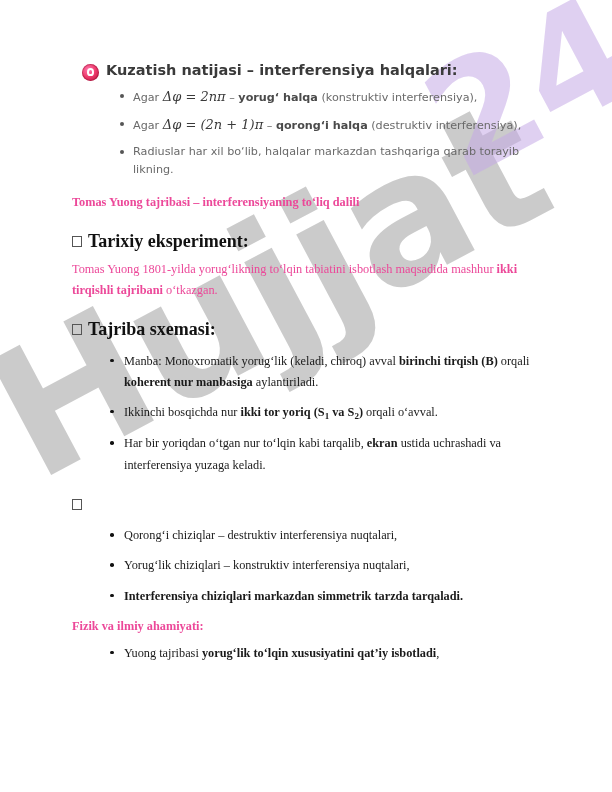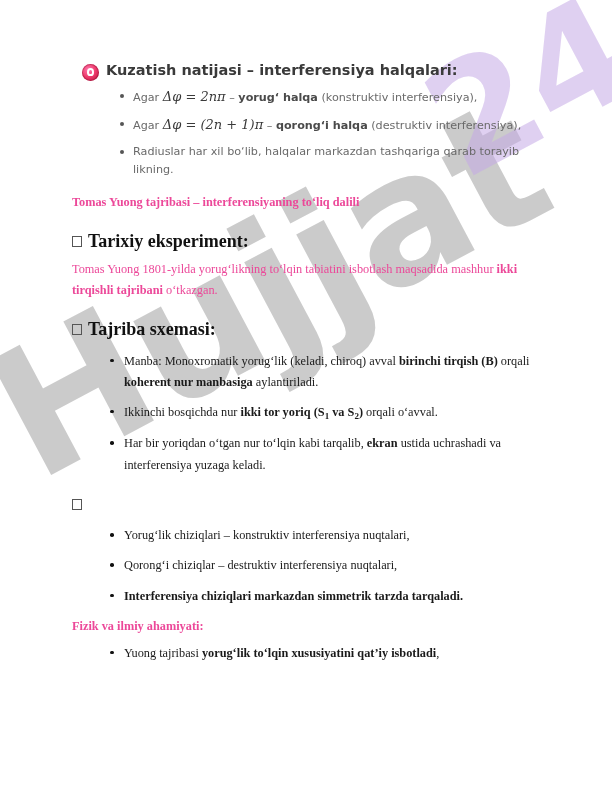--- a/index.html
+++ b/index.html
@@ -244,24 +244,24 @@
         <span>Har bir yoriqdan o‘tgan nur to‘lqin kabi tarqalib, </span><span class="bold">ekran</span><span> ustida uchrashadi va interferensiya yuzaga keladi.</span>
       </li>
     </ul>
 
     <div class="sec-head">
       <span class="box-glyph"></span>
     </div>
 
     <ul class="doc-list">
       <li>
+        <span>Qorong‘i chiziqlar – destruktiv interferensiya nuqtalari,</span>
+      </li>
+      <li>
         <span>Yorug‘lik chiziqlari – konstruktiv interferensiya nuqtalari,</span>
-      </li>
-      <li>
-        <span>Qorong‘i chiziqlar – destruktiv interferensiya nuqtalari,</span>
       </li>
       <li>
         <span class="bold">Interferensiya chiziqlari markazdan simmetrik tarzda tarqaladi.</span>
       </li>
     </ul>
 
     <div class="para bold">Fizik va ilmiy ahamiyati:</div>
 
     <ul class="doc-list">
       <li>

